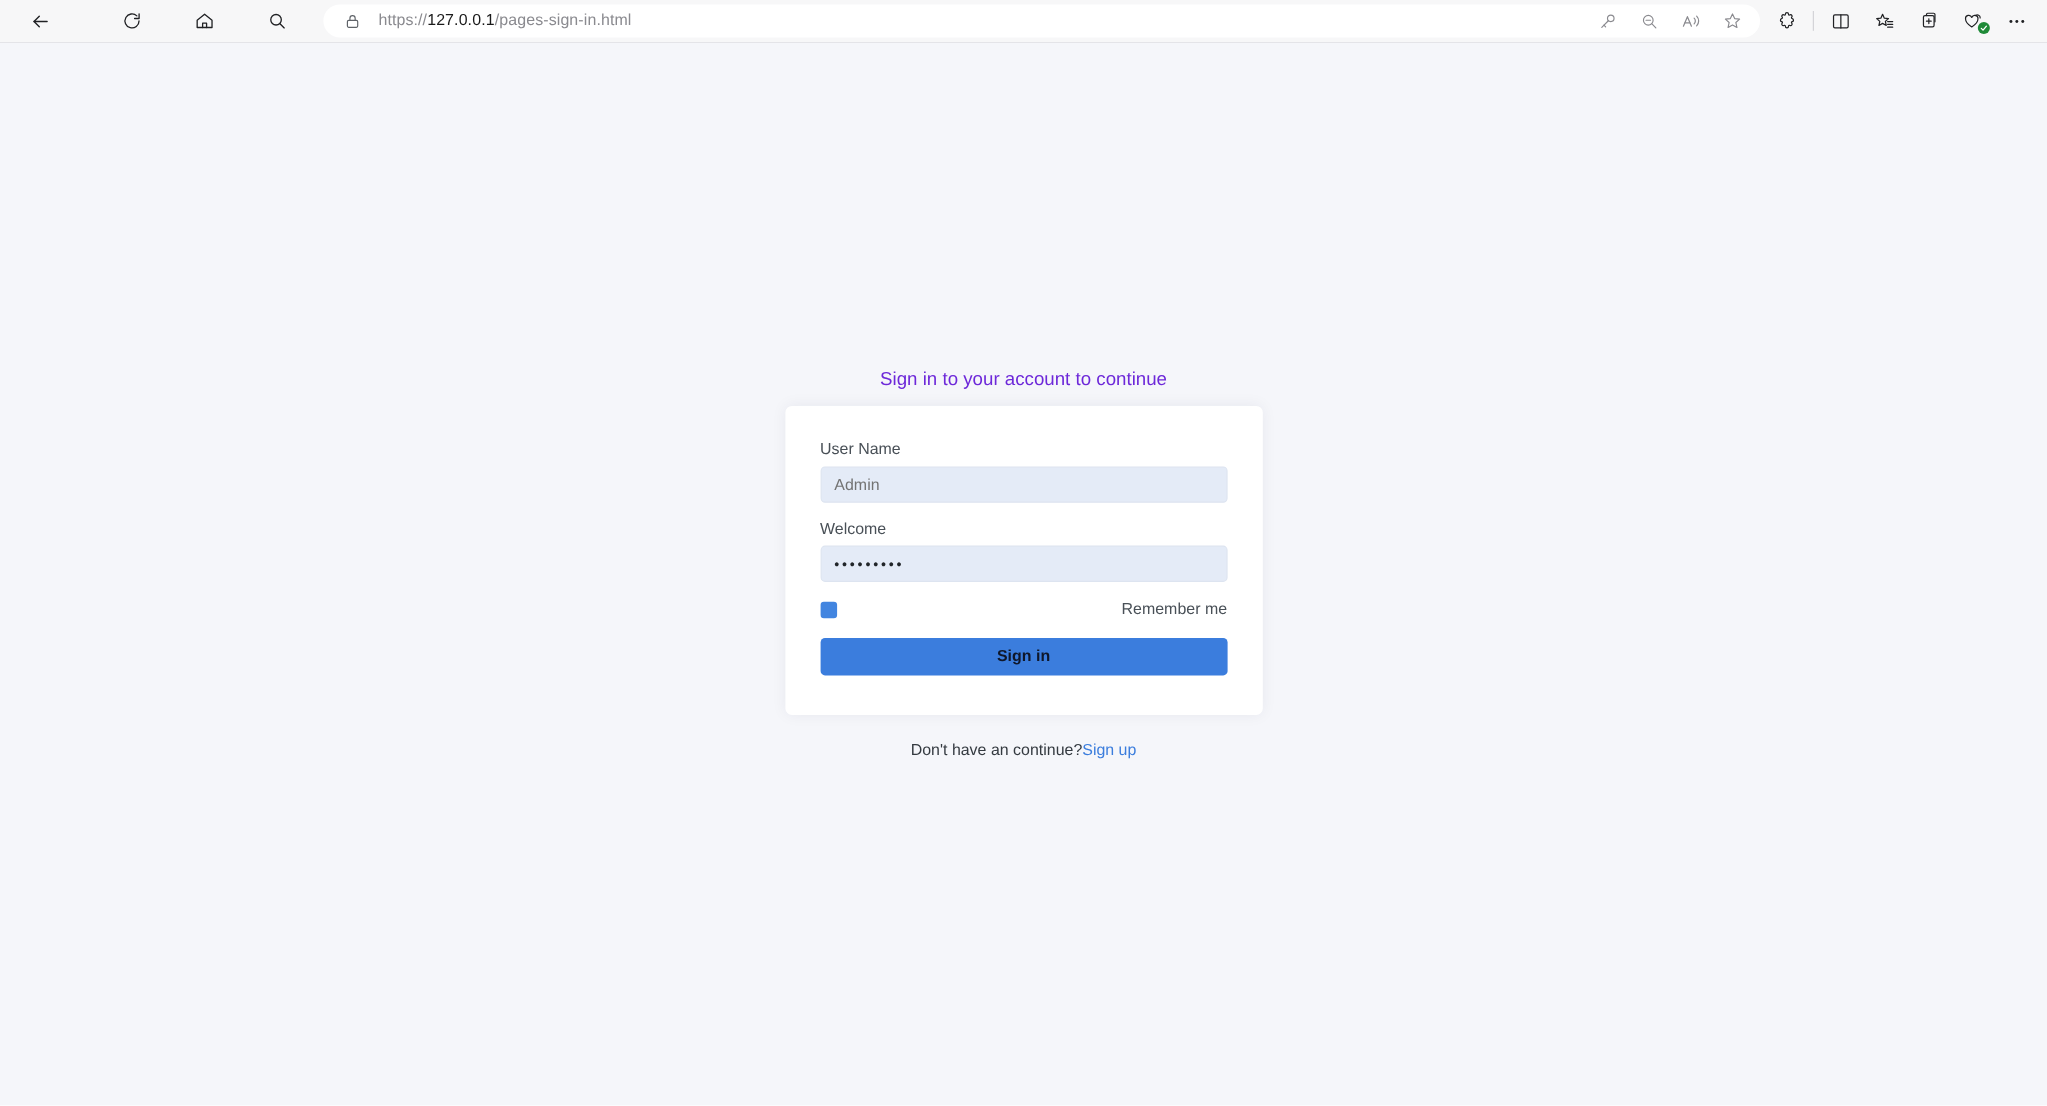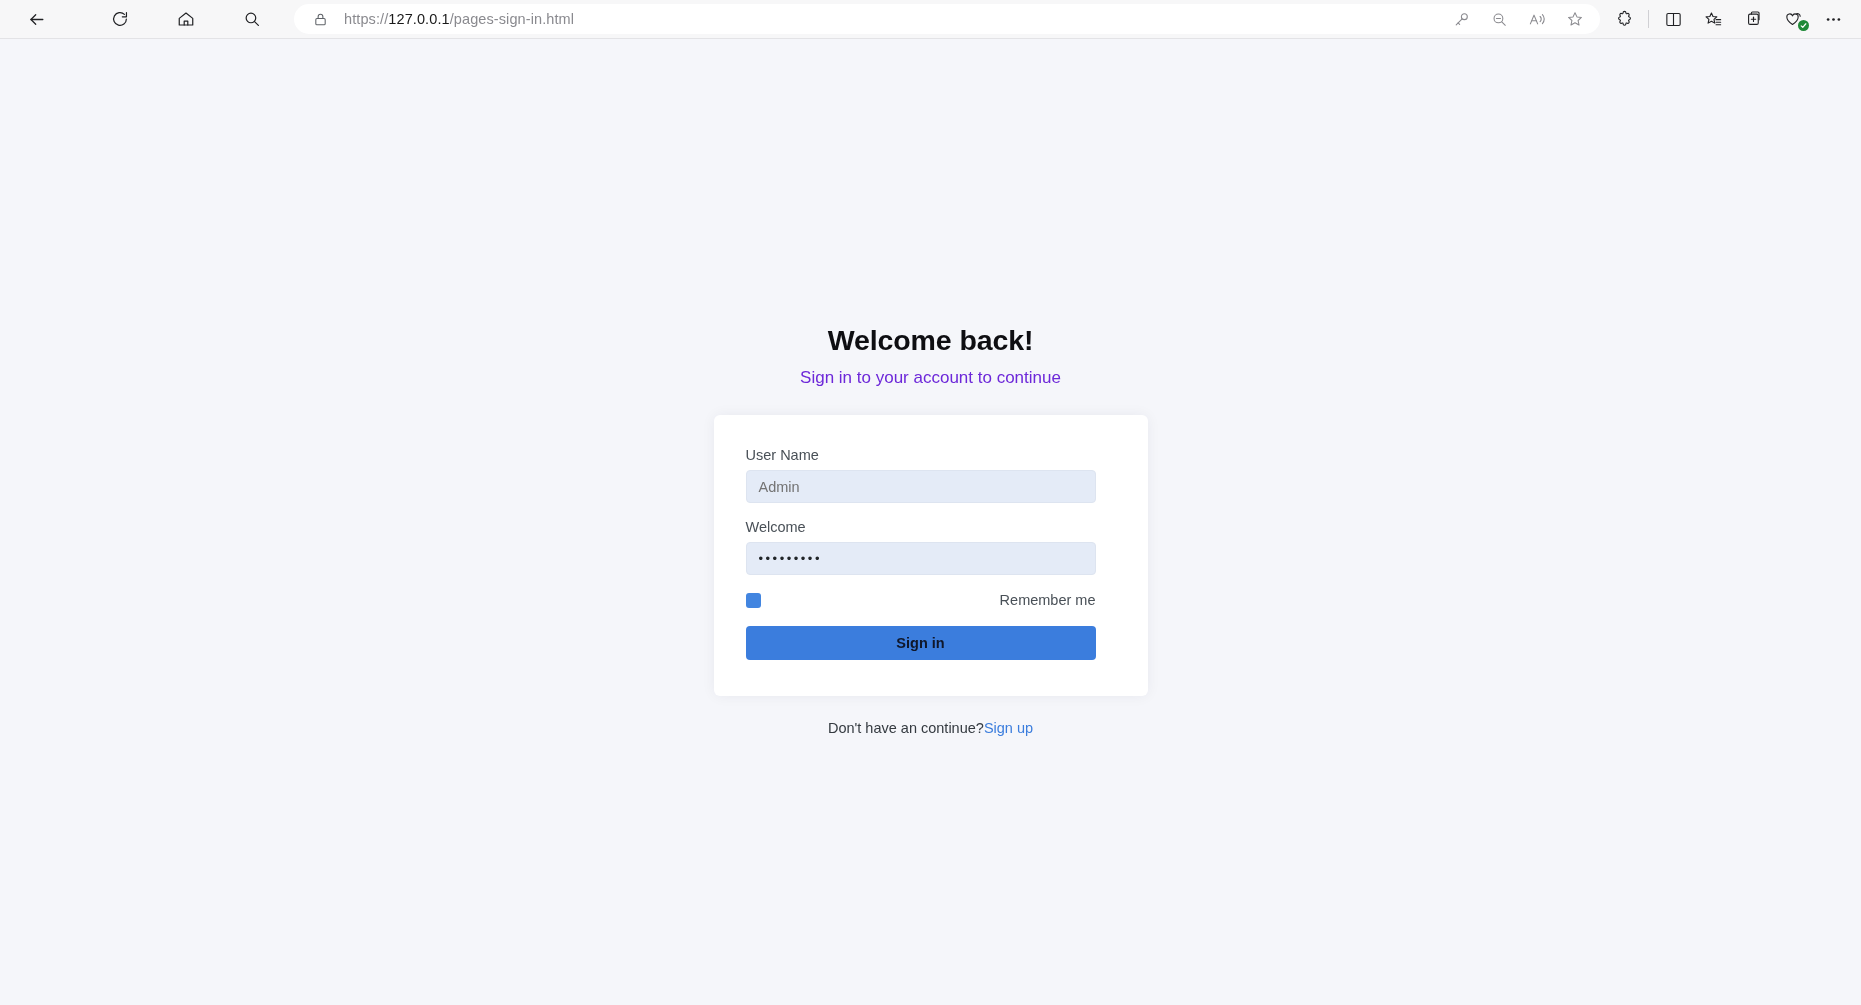--- a/index.html
+++ b/index.html
@@ -139,25 +139,25 @@
   }
   #page-subtitle {
     font-size: 17px;
     color: #6d28d9;
     text-align: center;
     margin-top: 11px;
     font-weight: normal;
   }
 
   #signin-card {
-    margin-top: 27px;
+    margin-top: 14px;
     background: #ffffff;
     border-radius: 6px;
     box-shadow: 0 0 14px 0 rgba(18, 38, 63, 0.06);
-    padding: 32px 52px 36px 32px;
+    padding: 32px 32px 36px 32px;
   }
 
   .field-label {
     font-size: 14.5px;
     color: #495057;
     display: block;
     margin-bottom: 7px;
   }
 
   .text-input {
@@ -388,21 +388,20 @@
             <circle cx="18.8" cy="12" r="1.7"></circle>
         </svg>
       </span>
     </div>
   </div>
 </div>
 
 <div id="page-viewport">
   <div id="signin-wrapper">
 
-    <h1 id="page-title">Welcome back!</h1>
     <p id="page-subtitle">Sign in to your account to continue</p>
 
     <div id="signin-card">
 
       <div class="field-group">
         <label class="field-label">User Name</label>
         <div class="text-input" id="username-input" placeholder="Enter your username">Admin</div>
       </div>
 
       <div class="field-group">

